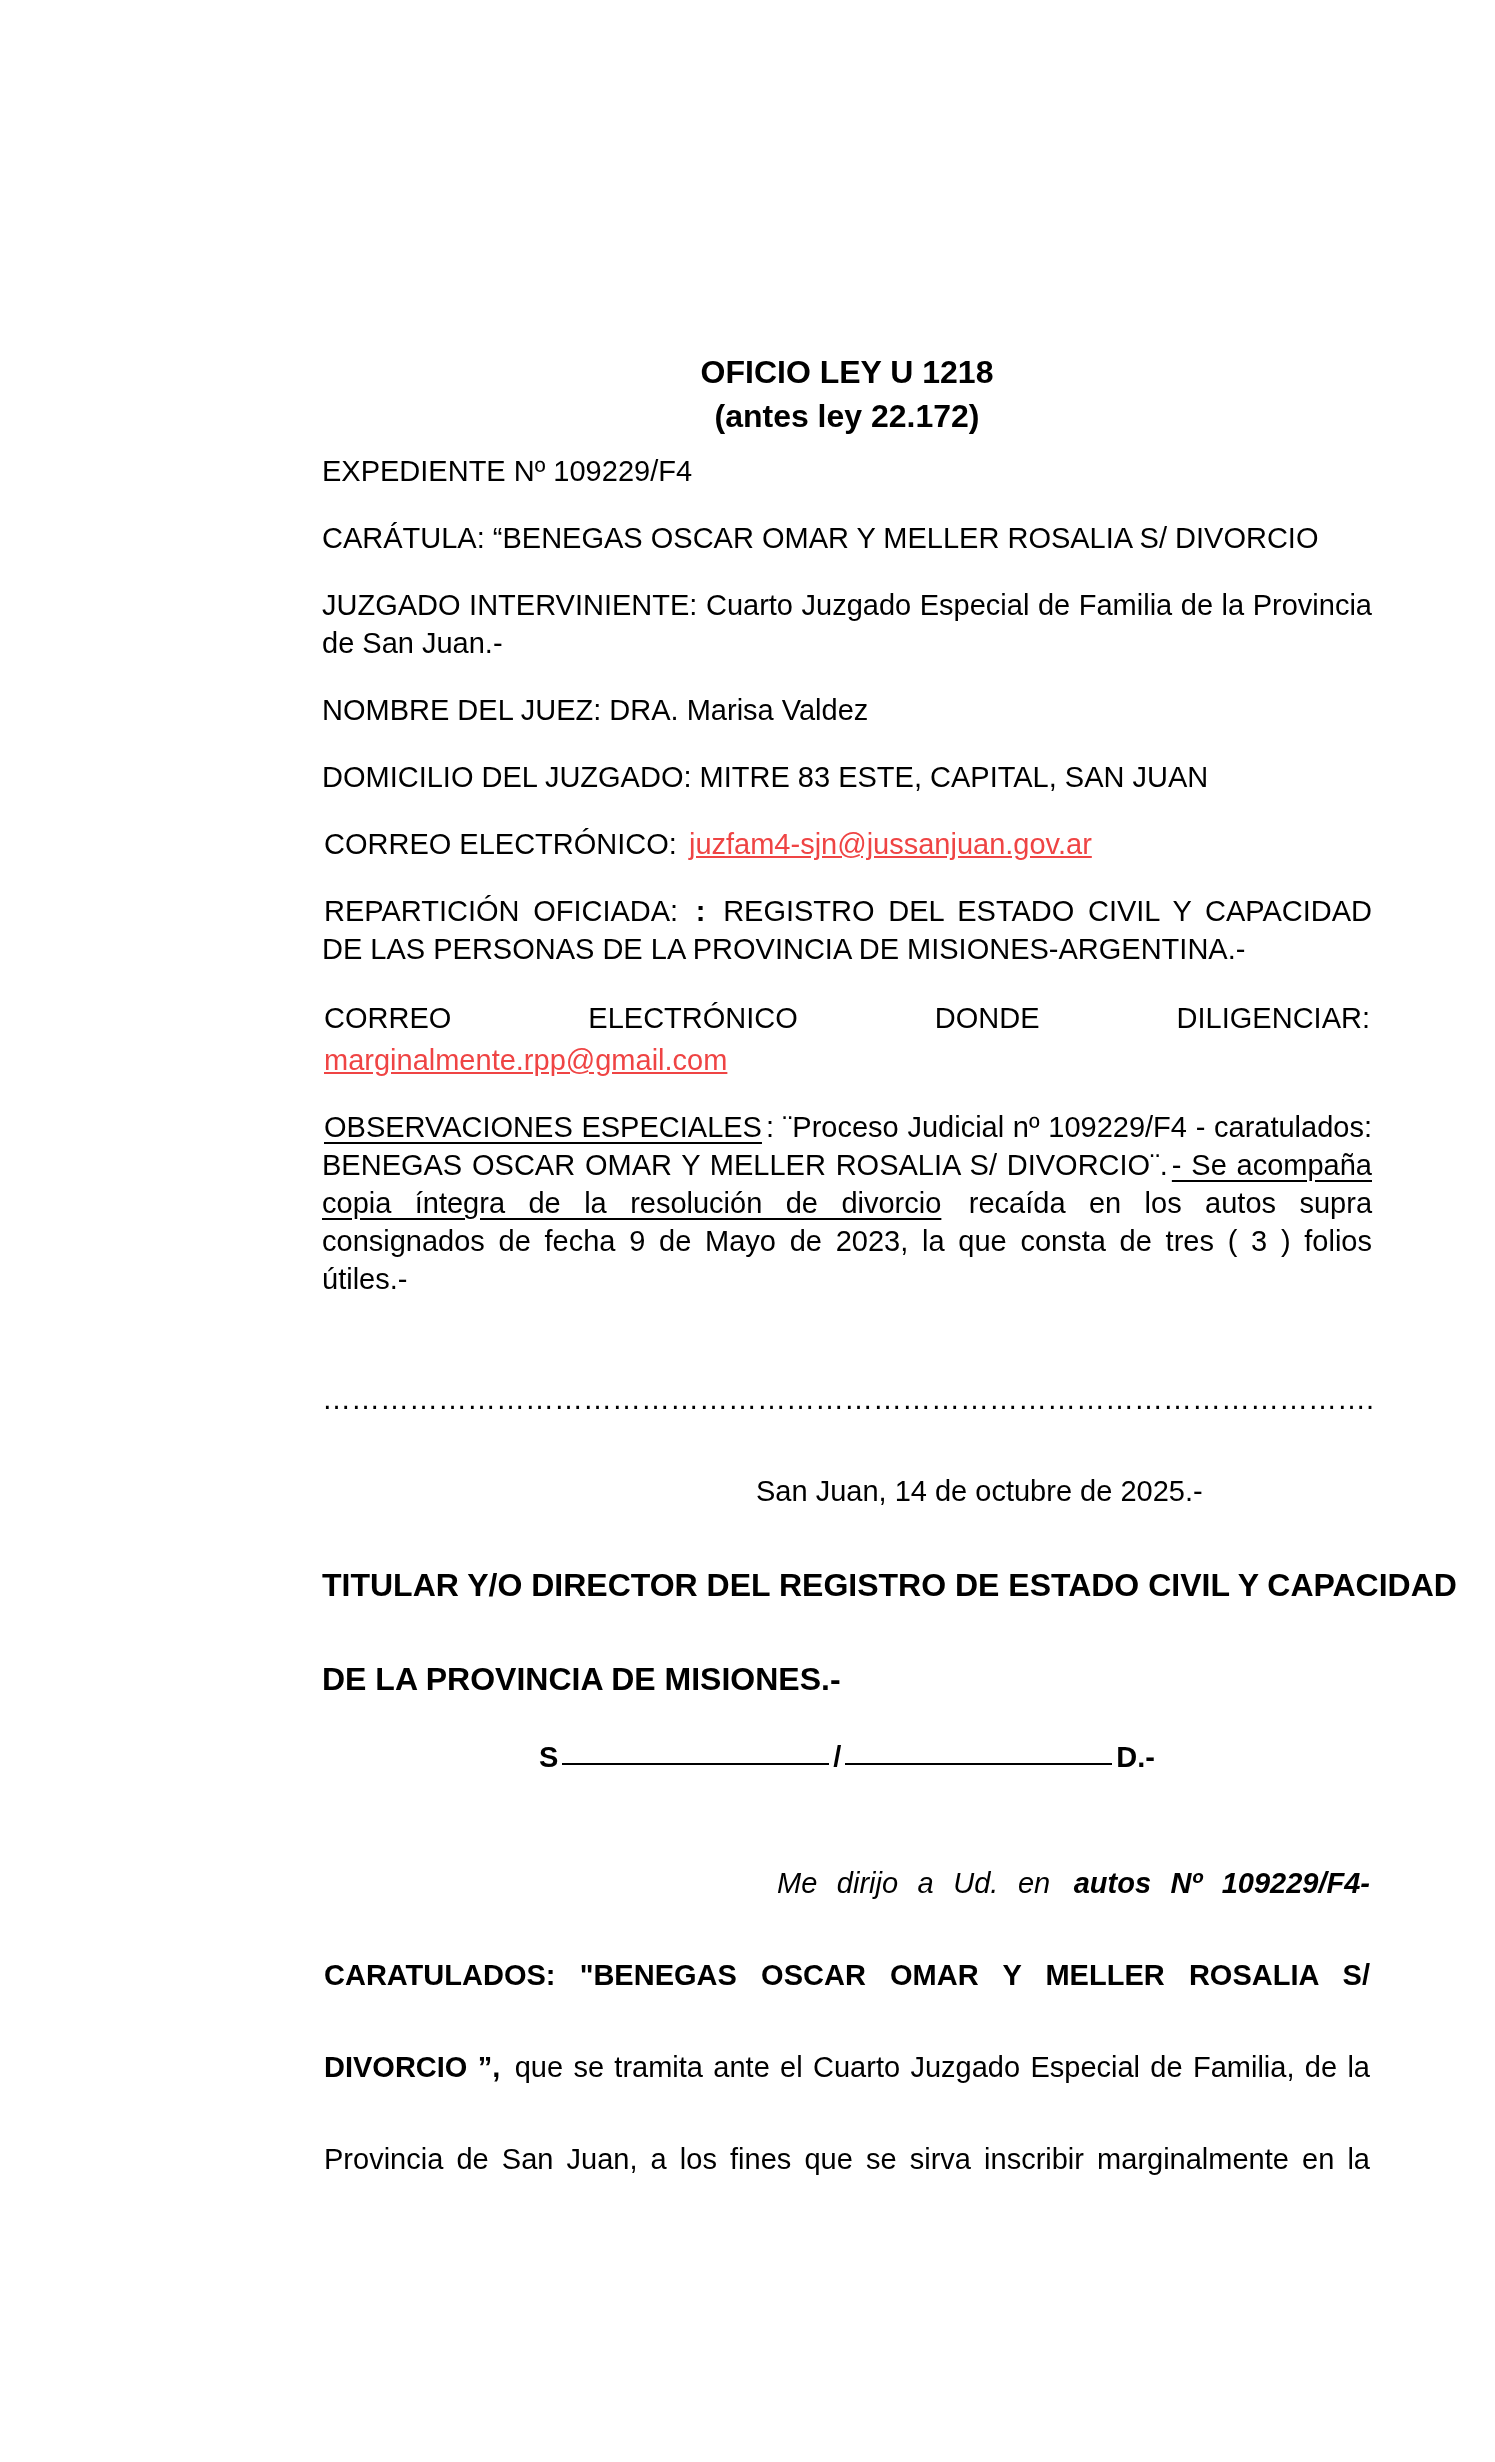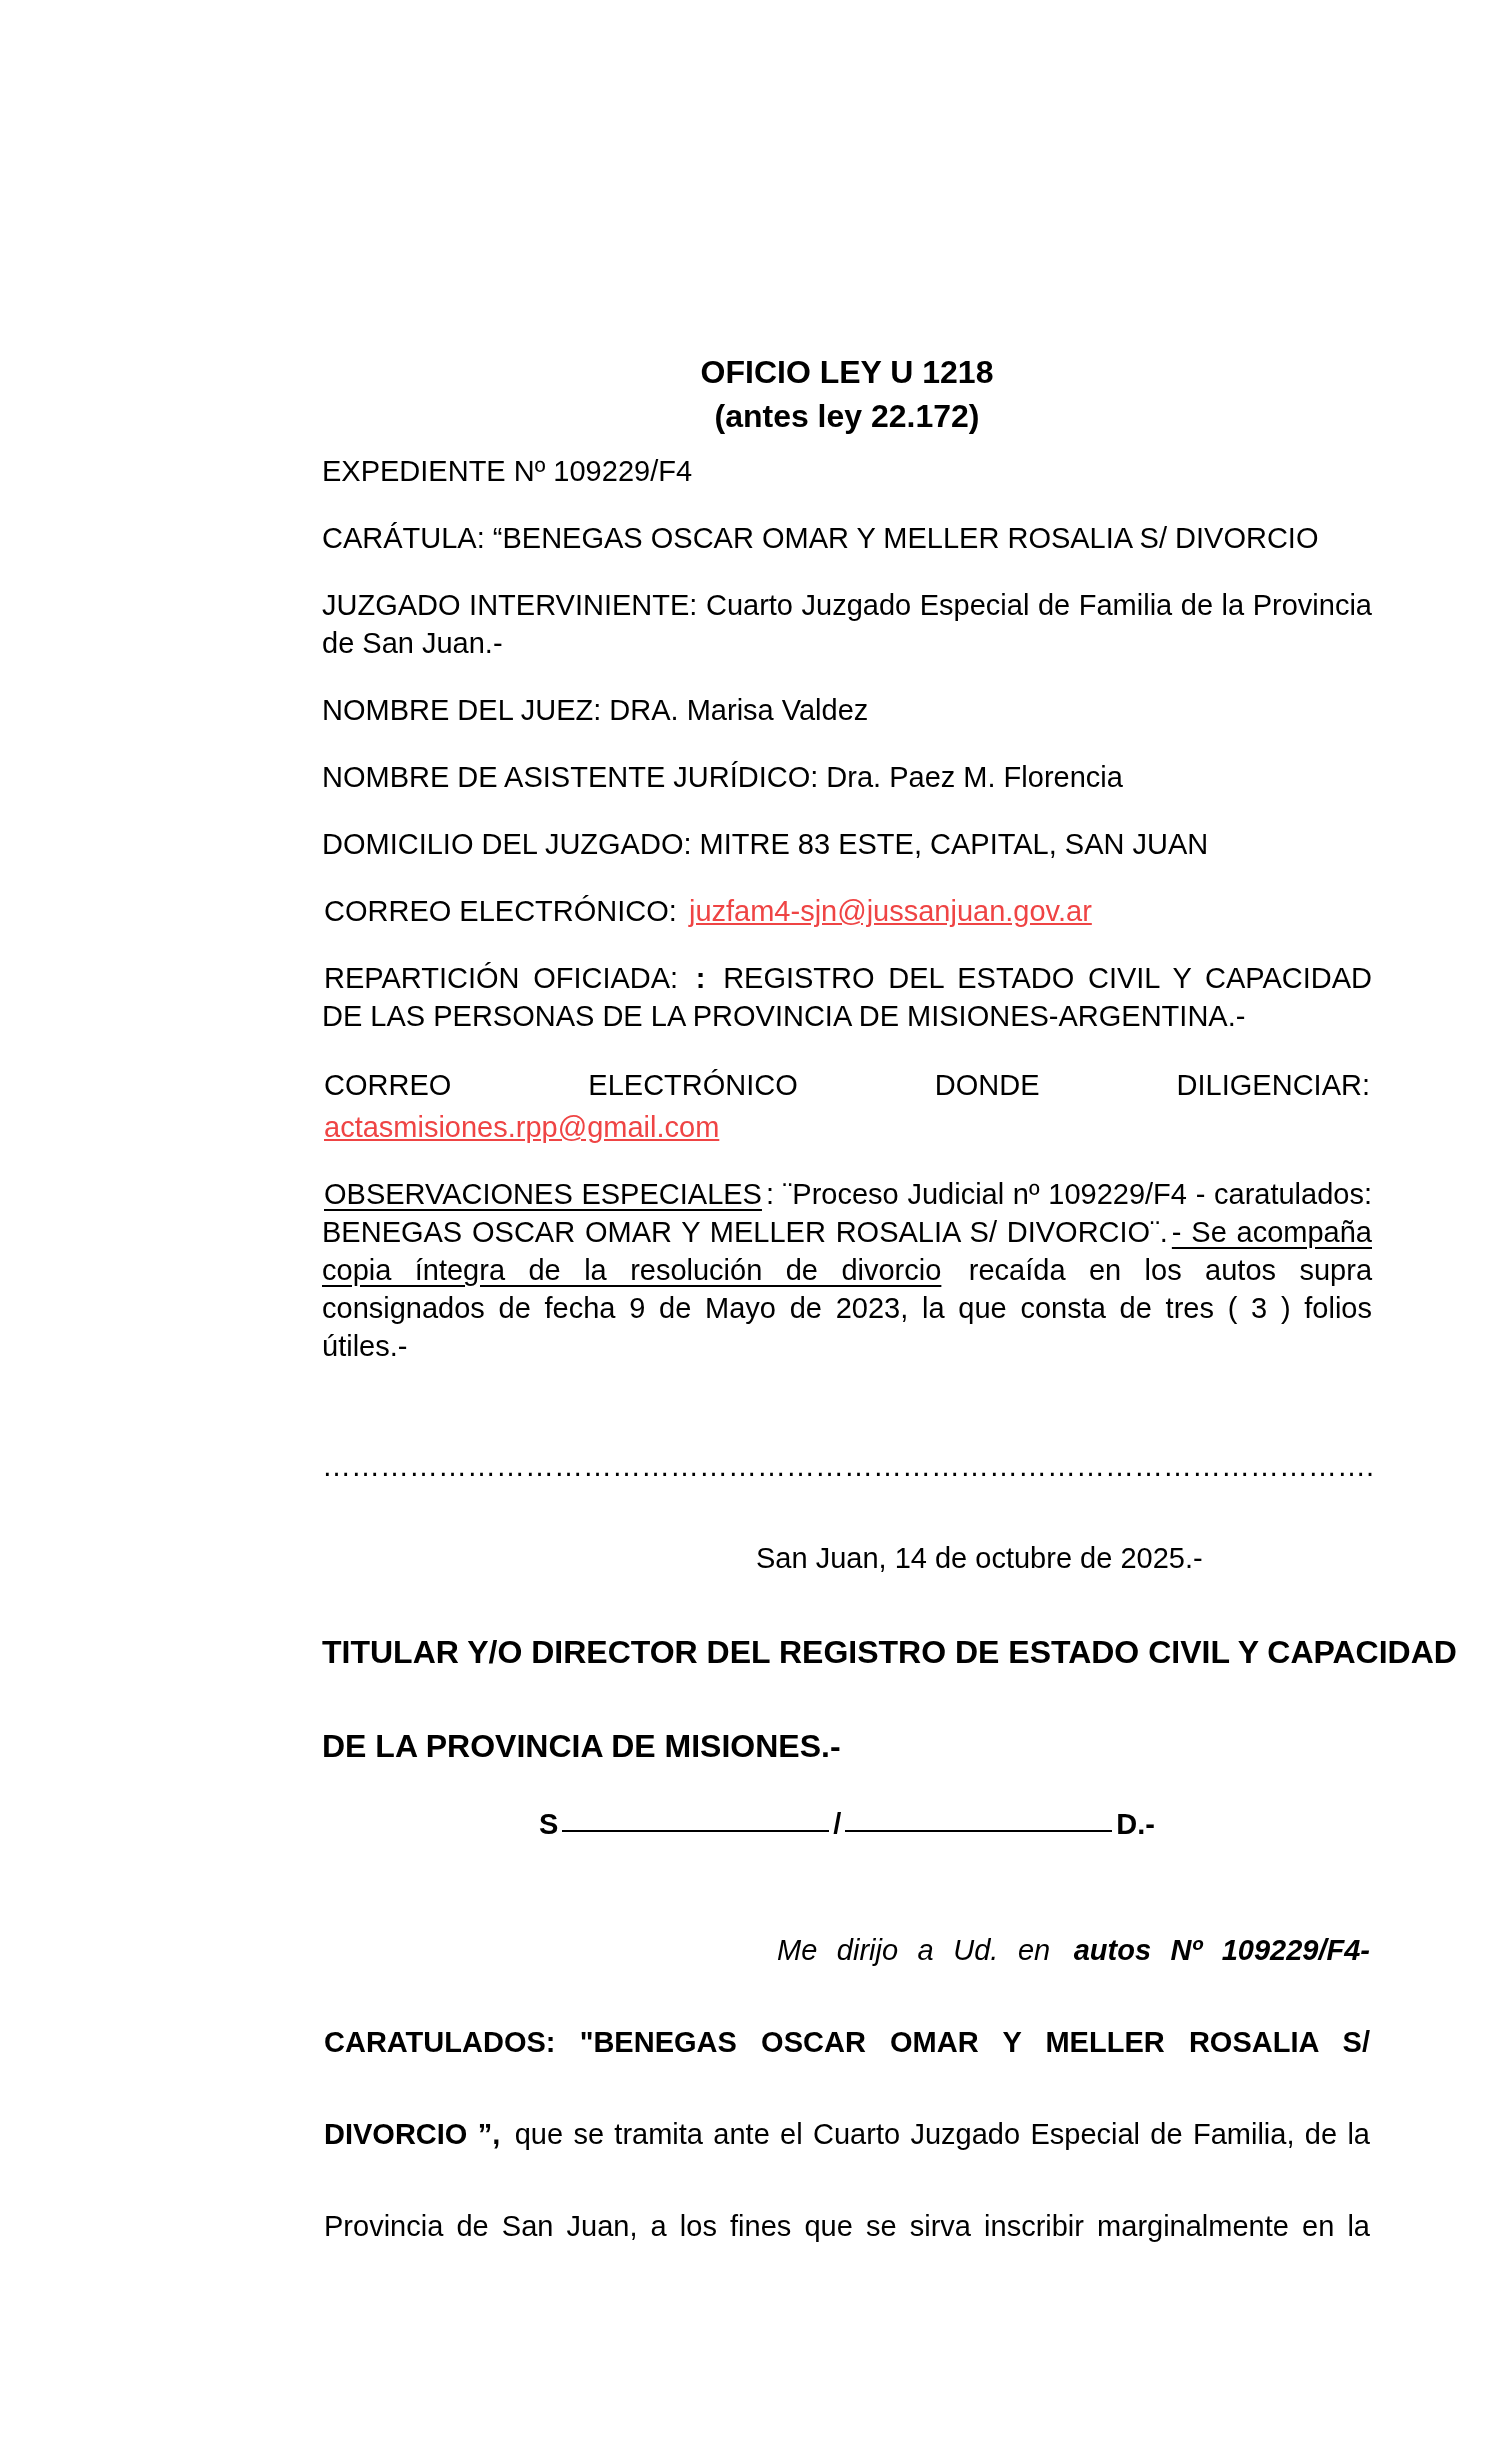--- a/index.html
+++ b/index.html
@@ -89,40 +89,39 @@
   </div>
 
   <p class="p nowrap">EXPEDIENTE Nº 109229/F4</p>
 
   <p class="p nowrap">CARÁTULA: “BENEGAS OSCAR OMAR Y MELLER ROSALIA S/ DIVORCIO</p>
 
   <p class="p just">JUZGADO INTERVINIENTE: Cuarto Juzgado Especial de Familia de la Provincia de San Juan.-</p>
 
   <p class="p nowrap">NOMBRE DEL JUEZ: DRA. Marisa Valdez</p>
 
-  <p class="p nowrap">NOMBRE DE ASISTENTE JURÍDICO: Dra. Paez M. Florencia</p>
 
   <p class="p nowrap">DOMICILIO DEL JUZGADO: MITRE 83 ESTE, CAPITAL, SAN JUAN</p>
 
   <p class="p nowrap">
     <span>CORREO ELECTRÓNICO: </span><a class="link">juzfam4-sjn@jussanjuan.gov.ar</a>
   </p>
 
   <p class="p just">
     <span>REPARTICIÓN OFICIADA: </span><b>: </b><span>REGISTRO DEL ESTADO CIVIL Y CAPACIDAD DE LAS PERSONAS DE LA PROVINCIA DE MISIONES-ARGENTINA.-</span>
   </p>
 
   <div class="p flexline">
     <span>CORREO</span>
     <span>ELECTRÓNICO</span>
     <span>DONDE</span>
     <span>DILIGENCIAR:</span>
   </div>
   <p class="p nowrap">
-    <a class="link">actasmisiones.rpp@gmail.com</a>
+    <a class="link">marginalmente.rpp@gmail.com</a>
   </p>
 
   <p class="p just">
     <span class="u">OBSERVACIONES ESPECIALES</span><span>: ¨Proceso Judicial nº 109229/F4 - caratulados: BENEGAS OSCAR OMAR Y MELLER ROSALIA S/ DIVORCIO¨.</span><span class="u">- Se acompaña copia íntegra de la resolución de divorcio</span><span> recaída en los autos supra consignados de fecha 9 de Mayo de 2023, la que consta de tres ( 3 ) folios útiles.-</span>
   </p>
 
   <p class="dots">………………………………………………………………………………………………...</p>
 
   <p class="date">San Juan, 14 de octubre de 2025.-</p>
 

